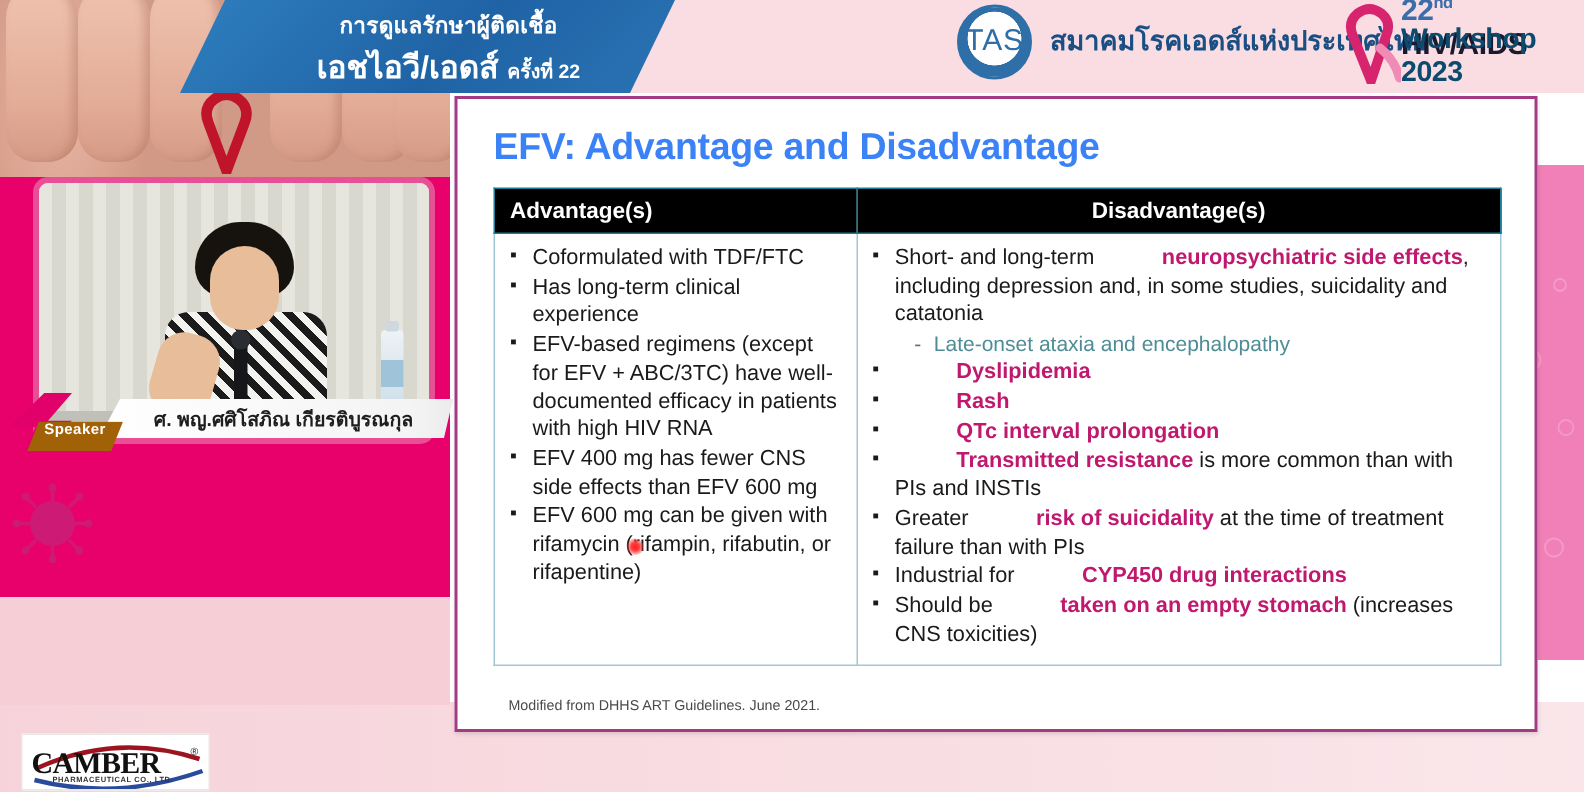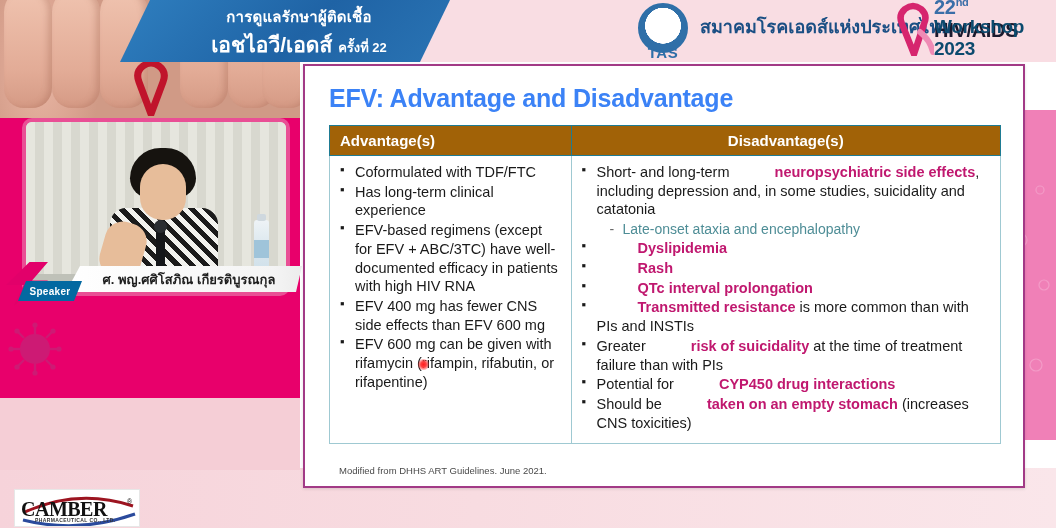--- a/index.html
+++ b/index.html
@@ -84,21 +84,21 @@
 
   
   .tas-logo {
     position: absolute; left: 638px; top: 3px; width: 50px; height: 50px;
     border-radius: 50%;
     background: radial-gradient(circle at 50% 45%, #ffffff 0%, #ffffff 52%, #2f6fa8 53%, #2f6fa8 100%);
     border: 2px solid #2f6fa8;
   }
   .tas-inner {
     position: absolute; left: 50%; top: 50%; transform: translate(-50%,-50%);
-    font-size: 15px; font-weight: bold; color: #2f6fa8; letter-spacing: .5px; margin-top: 24px;
+    font-size: 20px; font-weight: normal; color: #2f6fa8; letter-spacing: .5px;
   }
   .tas-text {
     position: absolute; left: 700px; top: 12px;
     font-size: 18px; color: #1b4f84; font-weight: bold;
   }
   .ws-logo {
     position: absolute; left: 890px; top: 0; width: 166px; height: 58px;
   }
   .ws-ribbon {
     position: absolute; left: 4px; top: 2px; width: 40px; height: 54px;
@@ -175,23 +175,23 @@
     background: linear-gradient(90deg,#ffffff 0%,#f4f4f4 88%, #ececec 100%);
     clip-path: polygon(14px 0, 236px 0, 230px 26px, 0 26px);
     display: flex; align-items: center; justify-content: center;
   }
   .speaker-name {
     font-size: 13px; font-weight: bold; color: #1e1e1e;
     padding-left: 10px;
   }
   .speaker-tag {
     position: absolute; left: 18px; top: 281px; width: 64px; height: 20px;
-    background: #0369a1;
+    background: #a16207;
     clip-path: polygon(8px 0, 64px 0, 56px 20px, 0 20px);
-    display: flex; align-items: center; justify-content: center;
+    display: flex; justify-content: center;
   }
   .speaker-tag span {
     font-size: 10px; font-weight: bold; color: #fff; letter-spacing: .3px;
   }
   .speaker-flash {
     position: absolute; left: 6px; top: 262px; width: 42px; height: 44px;
     background: #e2006a;
     clip-path: polygon(56% 0, 100% 0, 62% 42%, 100% 42%, 18% 100%, 42% 52%, 0 52%);
   }
 
@@ -203,21 +203,21 @@
     box-shadow: 0 1px 3px rgba(0,0,0,.12);
   }
   .slide-inner { position: relative; width: 100%; height: 100%; padding: 18px 22px 8px 24px; }
   .slide-title {
     font-size: 25px; font-weight: bold; color: #3b82f6;
     letter-spacing: -.2px; margin-bottom: 12px;
   }
 
   .tbl { width: 100%; border-collapse: collapse; table-layout: fixed; }
   .tbl th {
-    background: #a16207; color: #ffffff;
+    background: #000000; color: #ffffff;
     font-size: 15px; font-weight: bold;
     padding: 6px 10px; border: 1px solid #1e7b93;
   }
   .th-left { text-align: left; width: 36%; }
   .th-right { text-align: center; width: 64%; }
   .tbl td {
     vertical-align: top; padding: 7px 8px 10px 10px;
     border: 1px solid #9fc9d2; background: #ffffff;
   }
 
@@ -411,21 +411,21 @@
                 </ul>
             </td>
             <td>
               <ul class="blist" id="dis-list">
                   <li><span>Short- and long-term </span><span class="hl">neuropsychiatric side effects</span><span>, including depression and, in some studies, suicidality and catatonia</span><div class="sub-dash">Late-onset ataxia and encephalopathy</div></li>
                   <li><span class="hl">Dyslipidemia</span></li>
                   <li><span class="hl">Rash</span></li>
                   <li><span class="hl">QTc interval prolongation</span></li>
                   <li><span class="hl">Transmitted resistance</span><span> is more common than with PIs and INSTIs</span></li>
                   <li><span>Greater </span><span class="hl">risk of suicidality</span><span> at the time of treatment failure than with PIs</span></li>
-                  <li><span>Potential for </span><span class="hl">CYP450 drug interactions</span></li>
+                  <li><span>Industrial for </span><span class="hl">CYP450 drug interactions</span></li>
                   <li><span>Should be </span><span class="hl">taken on an empty stomach</span><span> (increases CNS toxicities)</span></li>
                 </ul>
             </td>
           </tr>
         </tbody>
       </table>
 
       <div class="footnote">Modified from DHHS ART Guidelines. June 2021.</div>
     </div>
   </div>

